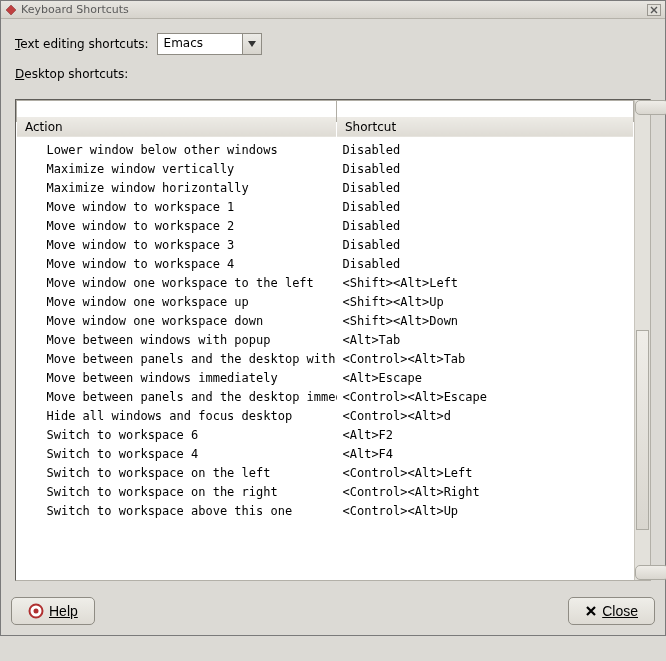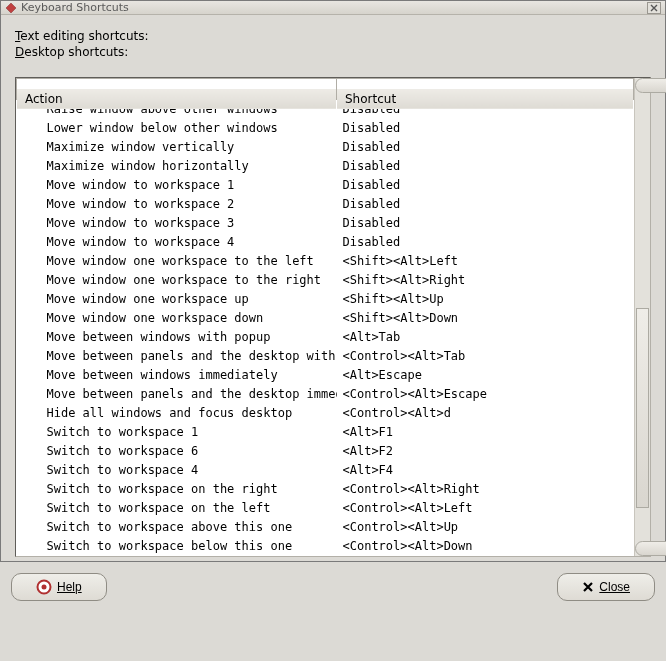--- a/index.html
+++ b/index.html
@@ -6,21 +6,21 @@
   html, body {
     margin: 0; padding: 0;
     width: 666px; height: 661px;
     font-family: "DejaVu Sans", Arial, sans-serif;
     font-size: 12px;
     background: #dcdad5;
     color: #000;
     overflow: hidden;
   }
   .window {
-    width: 666px; height: 562px;
+    width: 666px; height: 636px;
     display: flex; flex-direction: column;
     border: 1px solid #7a7a7a;
     background: #dcdad5;
   }
   .titlebar {
     height: 18px;
     background: linear-gradient(#e8e6e1, #d6d3cc);
     border-bottom: 1px solid #b5b2aa;
     display: flex; align-items: center;
     padding: 0 4px;
@@ -42,21 +42,21 @@
   }
   .content {
     flex: 1;
     padding: 10px 14px 8px 14px;
     display: flex; flex-direction: column;
   }
   .row-editing {
     display: flex; align-items: center;
     gap: 8px;
     margin-top: 4px;
-    margin-bottom: 2px;
+    margin-bottom: 12px;
   }
   .underline-first::first-letter { text-decoration: underline; }
   .select-wrap {
     display: inline-flex; align-items: stretch;
     height: 22px;
   }
   .select-input {
     width: 85px;
     border: 1px solid #8f8c84;
     border-right: none;
@@ -85,21 +85,21 @@
     position: relative;
   }
   .shortcut-table {
     width: 100%;
     border-collapse: collapse;
     font-family: "DejaVu Sans Mono","Courier New",monospace;
     font-size: 12px;
     table-layout: fixed;
   }
   .shortcut-table thead th {
-    position: sticky; top: 10px;
+    position: sticky; top: 16px;
     background: linear-gradient(#eeece7,#dedbd4);
     border: 1px solid #b0ada5;
     text-align: left;
     font-weight: normal;
     padding: 3px 8px;
     font-family: "DejaVu Sans", Arial, sans-serif;
     height: 20px;
     margin-left: 37px;
   }
   .shortcut-table thead th.col-action { width: 320px; }
@@ -131,25 +131,25 @@
     background: linear-gradient(#efede8,#d9d6cf);
     border: 1px solid #acaaa2;
   }
   .footer {
     display: flex; align-items: center;
     padding: 8px 10px 10px 10px;
   }
   .btn {
     display: inline-flex; align-items: center; gap: 5px;
     height: 28px;
-    padding: 0 24px;
+    padding: 0 16px;
     background: linear-gradient(#efeee9,#dedbd4);
     border: 1px solid #8f8c84;
-    border-radius: 10px;
-    font-size: 12px;
+    border-radius: 5px;
+    font-size: 14px;
     color: #000;
   }
   .btn .u { text-decoration: underline; }
   .footer .spacer { flex: 1; }
   .help-icon svg, .close-icon svg { display:block; }
 </style>
 </head>
 <body>
 
 <div class="window">
@@ -165,20 +165,28 @@
       <svg width="8" height="8" viewBox="0 0 8 8">
           <path d="M1 1 L7 7 M7 1 L1 7" stroke="#555" stroke-width="1.4"></path>
         </svg>
     </span>
   </div>
 
   <div class="content">
 
     <div class="row-editing">
       <span class="underline-first">Text editing shortcuts:</span>
+      <span class="select-wrap">
+        <span class="select-input">Emacs</span>
+        <span class="select-btn">
+          <svg width="8" height="6" viewBox="0 0 8 6">
+              <path d="M0 0 L8 0 L4 6 Z" fill="#333"></path>
+            </svg>
+        </span>
+      </span>
     </div>
 
     <div class="desktop-label underline-first">Desktop shortcuts:</div>
 
     <div class="table-frame">
       <div class="table-scroll">
         <table class="shortcut-table">
           <thead>
             <tr>
               <th class="col-action">Action</th>
@@ -216,24 +224,20 @@
               </tr>
               <tr>
                 <td class="col-action">Move window to workspace 4</td>
                 <td class="col-shortcut">Disabled</td>
               </tr>
               <tr>
                 <td class="col-action">Move window one workspace to the left</td>
                 <td class="col-shortcut">&lt;Shift&gt;&lt;Alt&gt;Left</td>
               </tr>
               <tr>
-                <td class="col-action">Move window one workspace to the right</td>
-                <td class="col-shortcut">&lt;Shift&gt;&lt;Alt&gt;Right</td>
-              </tr>
-              <tr>
                 <td class="col-action">Move window one workspace up</td>
                 <td class="col-shortcut">&lt;Shift&gt;&lt;Alt&gt;Up</td>
               </tr>
               <tr>
                 <td class="col-action">Move window one workspace down</td>
                 <td class="col-shortcut">&lt;Shift&gt;&lt;Alt&gt;Down</td>
               </tr>
               <tr>
                 <td class="col-action">Move between windows with popup</td>
                 <td class="col-shortcut">&lt;Alt&gt;Tab</td>
@@ -248,46 +252,38 @@
               </tr>
               <tr>
                 <td class="col-action">Move between panels and the desktop immediately</td>
                 <td class="col-shortcut">&lt;Control&gt;&lt;Alt&gt;Escape</td>
               </tr>
               <tr>
                 <td class="col-action">Hide all windows and focus desktop</td>
                 <td class="col-shortcut">&lt;Control&gt;&lt;Alt&gt;d</td>
               </tr>
               <tr>
-                <td class="col-action">Switch to workspace 1</td>
-                <td class="col-shortcut">&lt;Alt&gt;F1</td>
-              </tr>
-              <tr>
                 <td class="col-action">Switch to workspace 6</td>
                 <td class="col-shortcut">&lt;Alt&gt;F2</td>
               </tr>
               <tr>
                 <td class="col-action">Switch to workspace 4</td>
                 <td class="col-shortcut">&lt;Alt&gt;F4</td>
               </tr>
               <tr>
+                <td class="col-action">Switch to workspace on the left</td>
+                <td class="col-shortcut">&lt;Control&gt;&lt;Alt&gt;Left</td>
+              </tr>
+              <tr>
                 <td class="col-action">Switch to workspace on the right</td>
                 <td class="col-shortcut">&lt;Control&gt;&lt;Alt&gt;Right</td>
               </tr>
               <tr>
-                <td class="col-action">Switch to workspace on the left</td>
-                <td class="col-shortcut">&lt;Control&gt;&lt;Alt&gt;Left</td>
-              </tr>
-              <tr>
                 <td class="col-action">Switch to workspace above this one</td>
                 <td class="col-shortcut">&lt;Control&gt;&lt;Alt&gt;Up</td>
-              </tr>
-              <tr>
-                <td class="col-action">Switch to workspace below this one</td>
-                <td class="col-shortcut">&lt;Control&gt;&lt;Alt&gt;Down</td>
               </tr>
             </tbody>
         </table>
       </div>
       <div class="vscrollbar">
         <div class="btn up">
           <svg width="8" height="6" viewBox="0 0 8 6">
               <path d="M0 6 L8 6 L4 0 Z" fill="#555"></path>
             </svg>
         </div>

